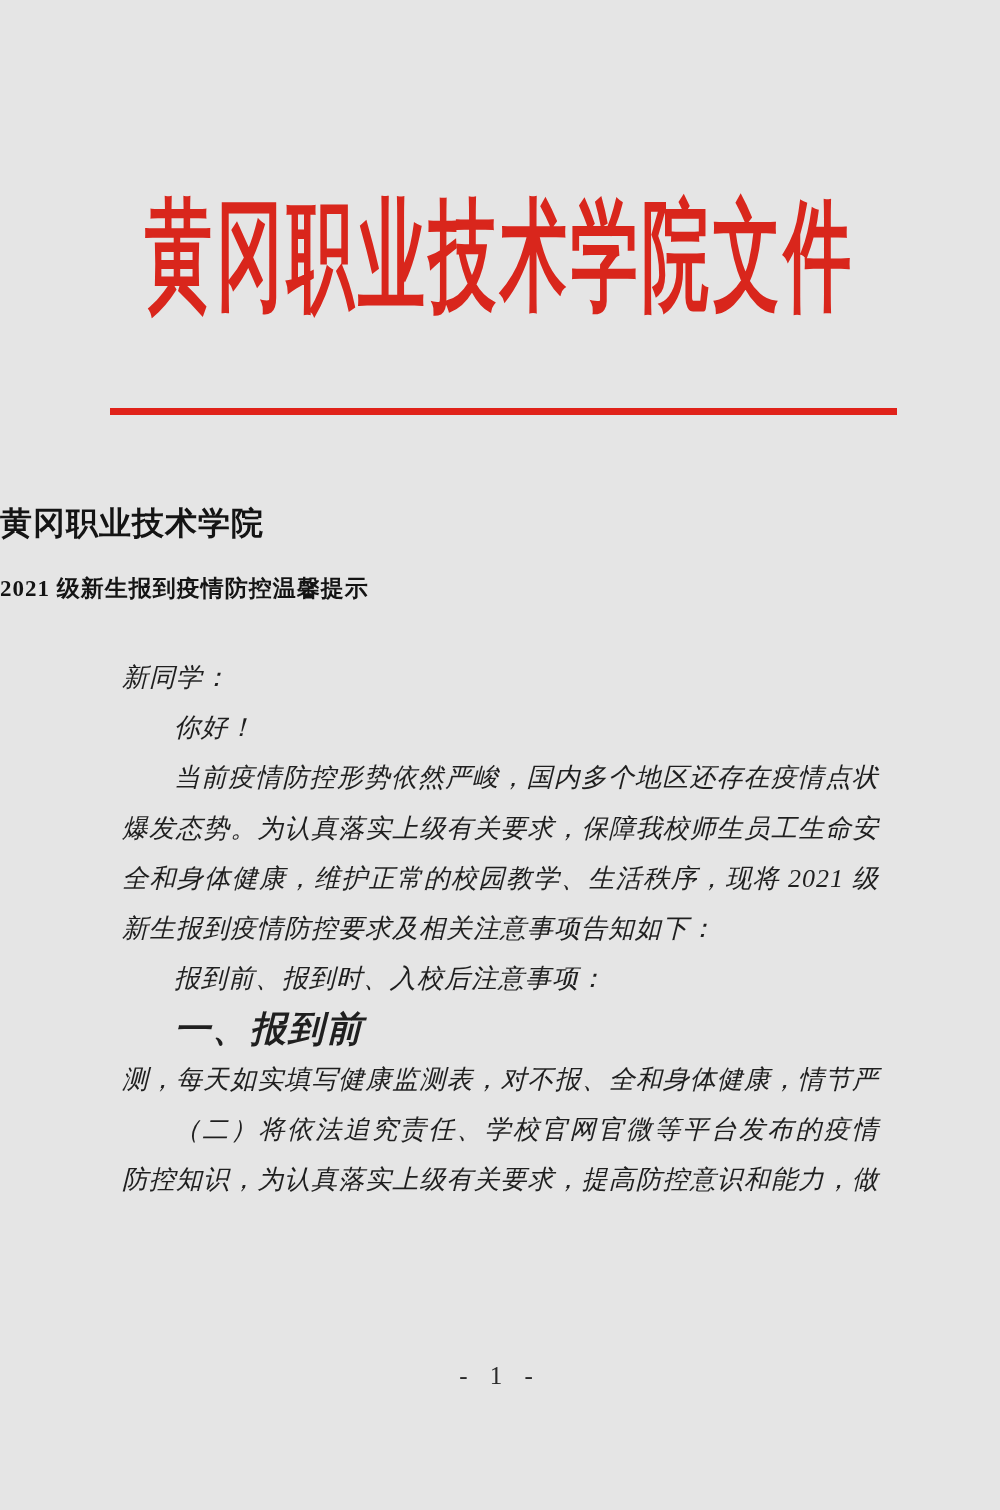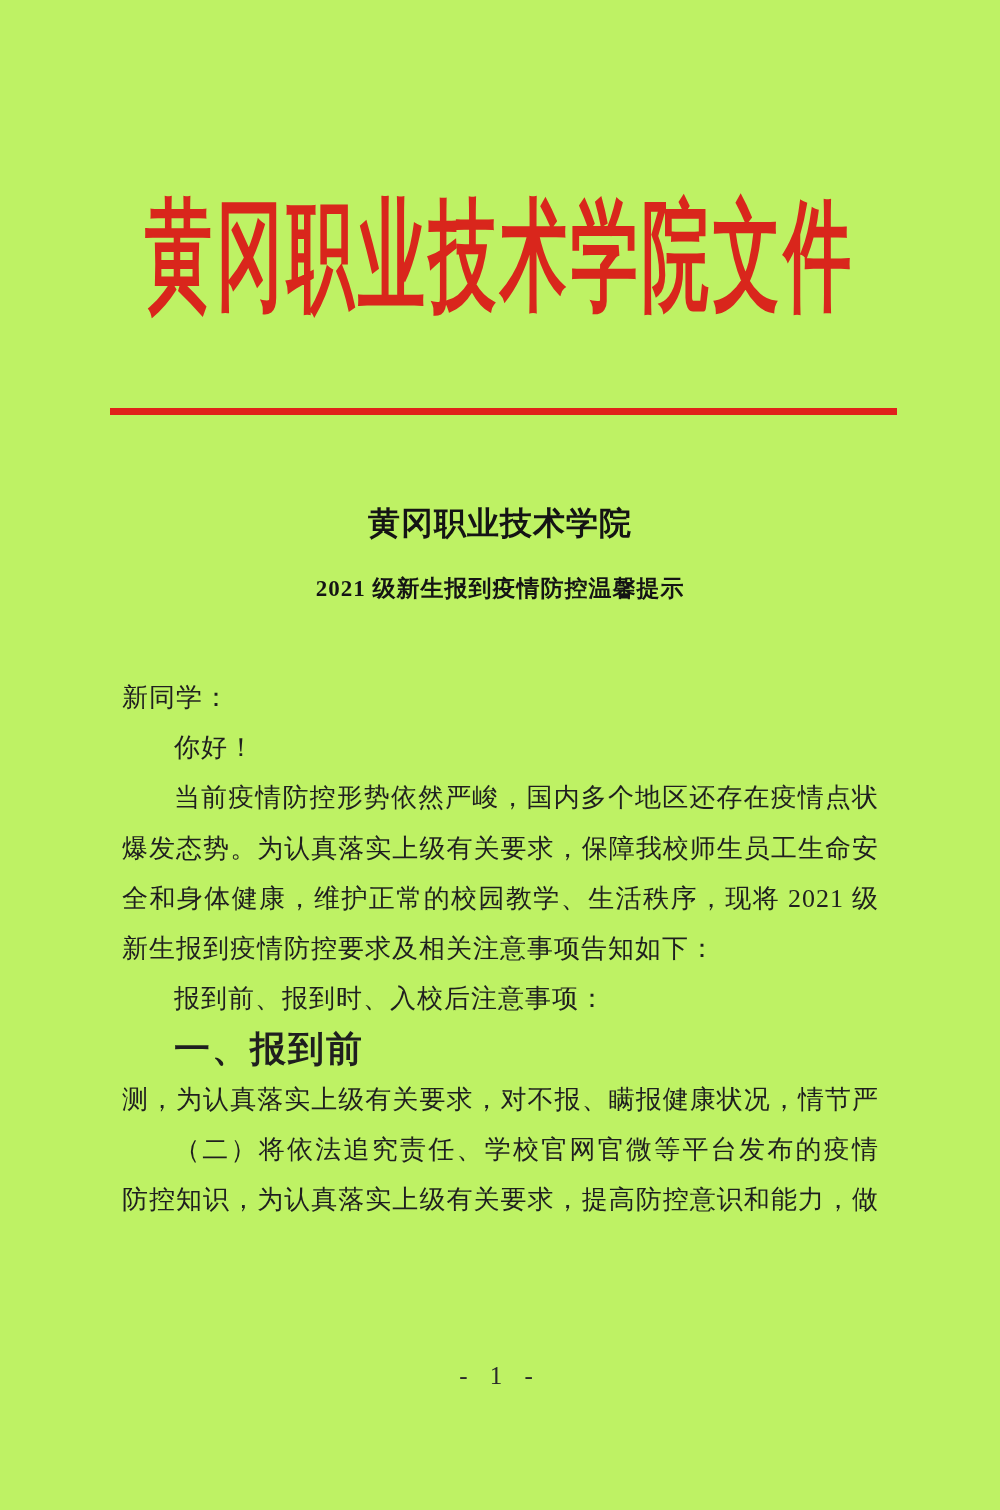--- a/index.html
+++ b/index.html
@@ -6,21 +6,21 @@
     --banner-red:#d9261c;
     --divider-red:#e0221a;
     --ink:#1f1f1f;
   }
   *{margin:0;padding:0;box-sizing:border-box;}
   html,body{background:#ffffff;}
   .page{
     position:relative;
     width:1000px;
     height:1510px;
-    background:#bef264;
+    background:#e5e5e5;
     overflow:hidden;
     font-family:"Liberation Serif","DejaVu Serif",serif;
     color:var(--ink);
   }
   
   .banner{
     position:absolute;
     top:196px;
     left:0;
     width:100%;
@@ -43,41 +43,42 @@
     width:787px;
     height:7px;
     background:var(--divider-red);
   }
   
   .doc-title{
     position:absolute;
     top:501px;
     left:0;
     width:100%;
-    text-align:center;
+    text-align:left;
     font-weight:bold;
     color:#141414;
   }
   .doc-title .t1{
     font-size:32px;
     line-height:44px;
     letter-spacing:1px;
   }
   .doc-title .t2{
     margin-top:24px;
     font-size:23px;
     line-height:40px;
     letter-spacing:1px;
   }
   
   .body-text{
     position:absolute;
-    top:673px;
+    top:653px;
     left:122px;
     width:757px;
+    font-style:italic;
   }
   .line{
     height:50.2px;
     line-height:50.2px;
     font-size:26px;
     letter-spacing:1px;
     color:var(--ink);
     white-space:normal;
     overflow:visible;
   }
@@ -122,20 +123,20 @@
 
   <div class="body-text">
       <div class="line">新同学：</div>
       <div class="line ind">你好！</div>
       <div class="line ind j">当前疫情防控形势依然严峻，国内多个地区还存在疫情点状</div>
       <div class="line j">爆发态势。为认真落实上级有关要求，保障我校师生员工生命安</div>
       <div class="line j">全和身体健康，维护正常的校园教学、生活秩序，现将 2021 级</div>
       <div class="line">新生报到疫情防控要求及相关注意事项告知如下：</div>
       <div class="line ind">报到前、报到时、入校后注意事项：</div>
       <div class="line ind b">一、报到前</div>
-      <div class="line j">测，为认真落实上级有关要求，对不报、瞒报健康状况，情节严</div>
+      <div class="line j">测，每天如实填写健康监测表，对不报、全和身体健康，情节严</div>
       <div class="line ind j">（二）将依法追究责任、学校官网官微等平台发布的疫情</div>
       <div class="line j">防控知识，为认真落实上级有关要求，提高防控意识和能力，做</div>
     </div>
 
   <div class="footer">- 1 -</div>
 
 </div>
 
 </body></html>

